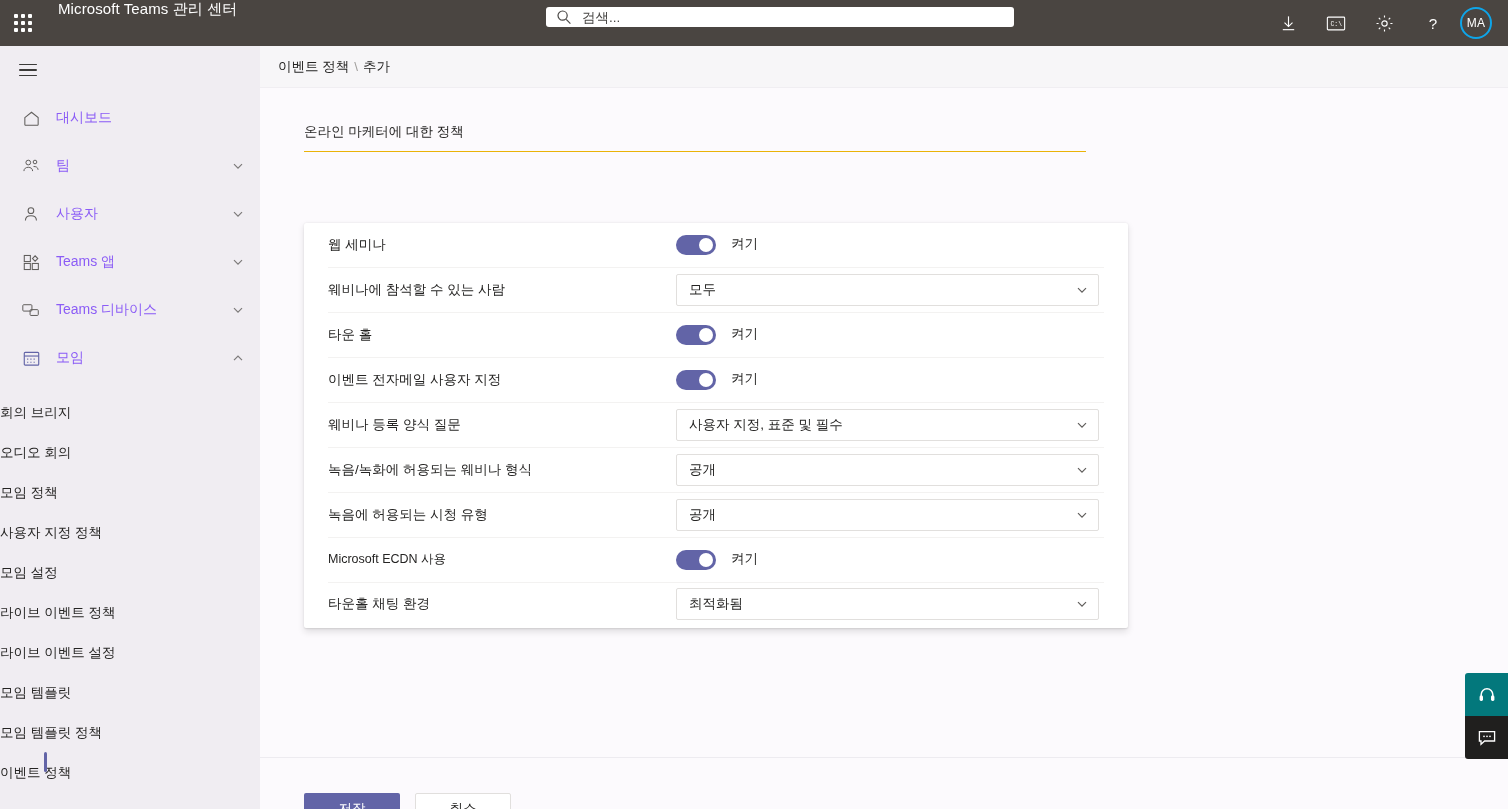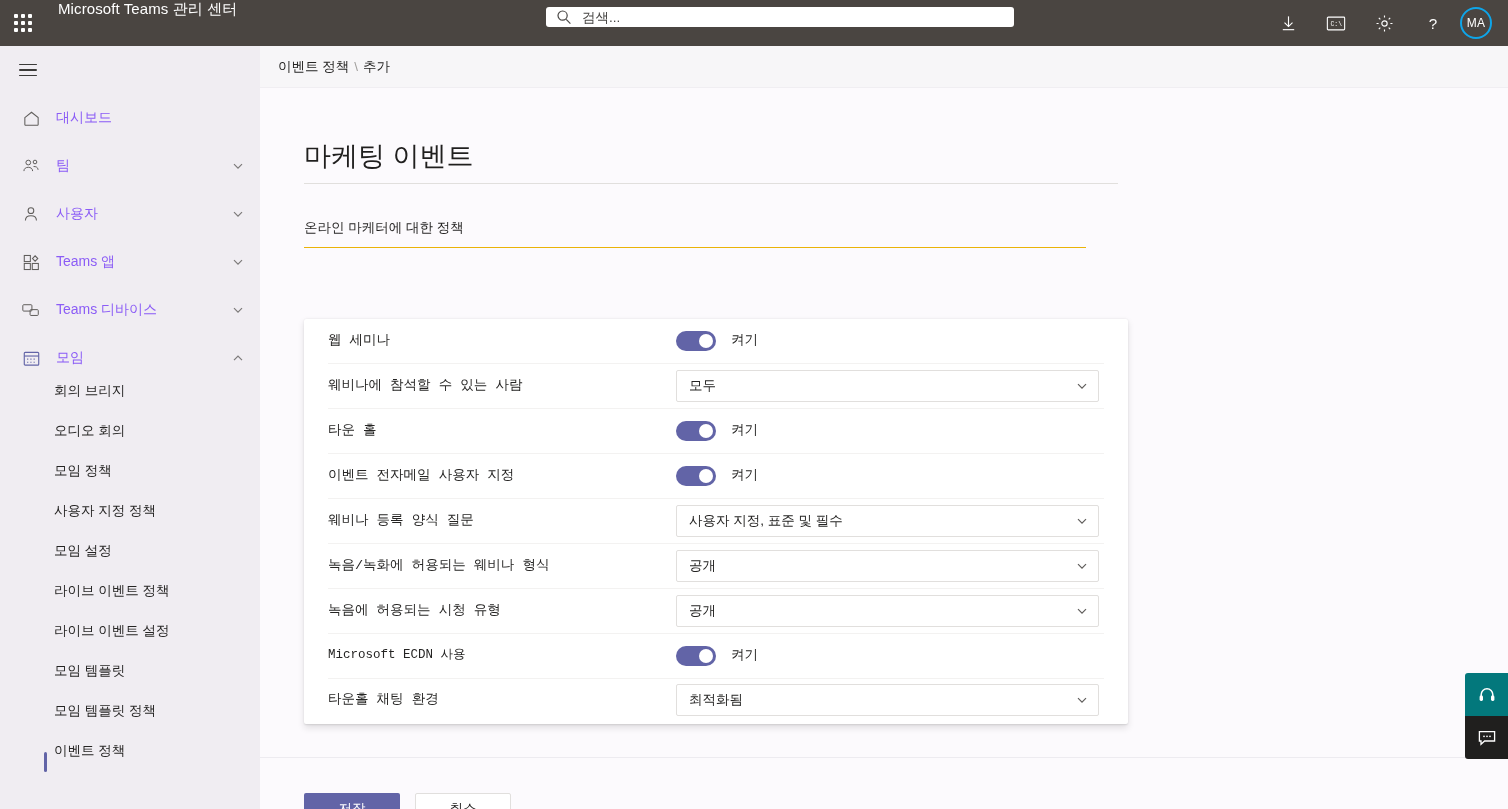--- a/index.html
+++ b/index.html
@@ -87,22 +87,22 @@
     width: 22px; height: 22px; flex: none;
     display: flex; align-items: center; justify-content: center;
     margin-right: 14px;
   }
   .nav-label {
     font-size: 14px; color: #8b5cf6; flex: 1; white-space: nowrap;
   }
   .chev { width: 12px; height: 12px; flex: none; opacity: .8; }
 
   .sub-item {
-    height: 40px; display: flex; align-items: flex-start;
-    padding-left: 54px; cursor: pointer; position: relative;
+    height: 40px; display: flex; align-items: flex-end;
+    cursor: pointer; position: relative;
     font-size: 13.5px; color: #252423;
   }
   .sub-item.selected::before {
     content: ""; position: absolute; left: 44px; top: 10px;
     width: 3px; height: 20px; background: #6264A7; border-radius: 2px;
   }
 
   
   .content {
     position: absolute; top: 46px; left: 260px;
@@ -152,21 +152,21 @@
     padding: 0 24px;
   }
   .setting-row {
     display: flex; align-items: center;
     min-height: 45px; padding: 0;
     border-bottom: 1px solid #F3F2F1;
   }
   .setting-row:last-child { border-bottom: none; padding-bottom: 2px; }
   .setting-label {
     width: 348px; flex: none;
-    font-size: 13.5px; color: #252423; line-height: 1.3; font-family: Liberation Mono, monospace;
+    font-size: 13.5px; color: #252423; line-height: 1.3;
   }
   .setting-label.small { font-size: 12.5px; }
   .setting-ctl { flex: 1; display: flex; align-items: flex-start; }
 
   .toggle {
     width: 40px; height: 20px; border-radius: 10px;
     background: #6264A7; position: relative; cursor: pointer; flex: none;
   }
   .toggle::after {
     content: ""; position: absolute; top: 3px; right: 3px;
@@ -401,23 +401,20 @@
 <div class="content">
 
   <div class="breadcrumb-bar">
     <span class="crumb">이벤트 정책</span>
     <span class="crumb-sep">\</span>
     <span class="crumb-current">추가</span>
   </div>
 
   <div class="scroll-area">
 
-    <div class="title-field">
-      <input class="title-input" type="text" value="마케팅 이벤트" style="">
-    </div>
 
     <div class="desc-field">
       <input class="desc-input" type="text" value="온라인 마케터에 대한 정책" style="">
     </div>
 
     <div class="card">
 
       <div class="setting-row">
         <div class="setting-label">웹 세미나</div>
         <div class="setting-ctl">

